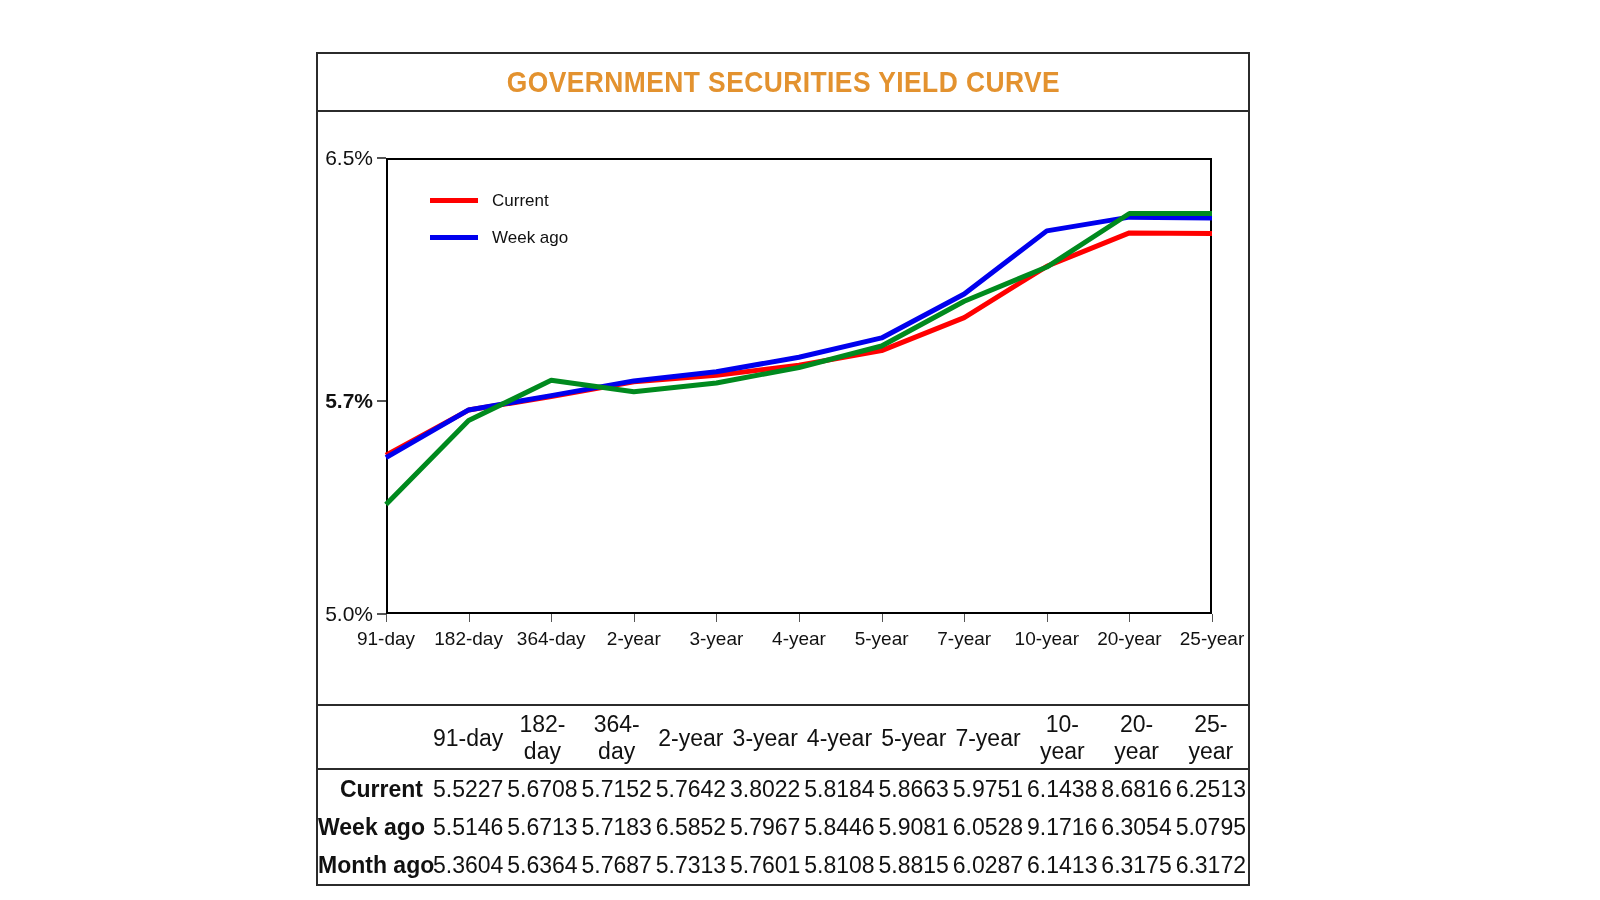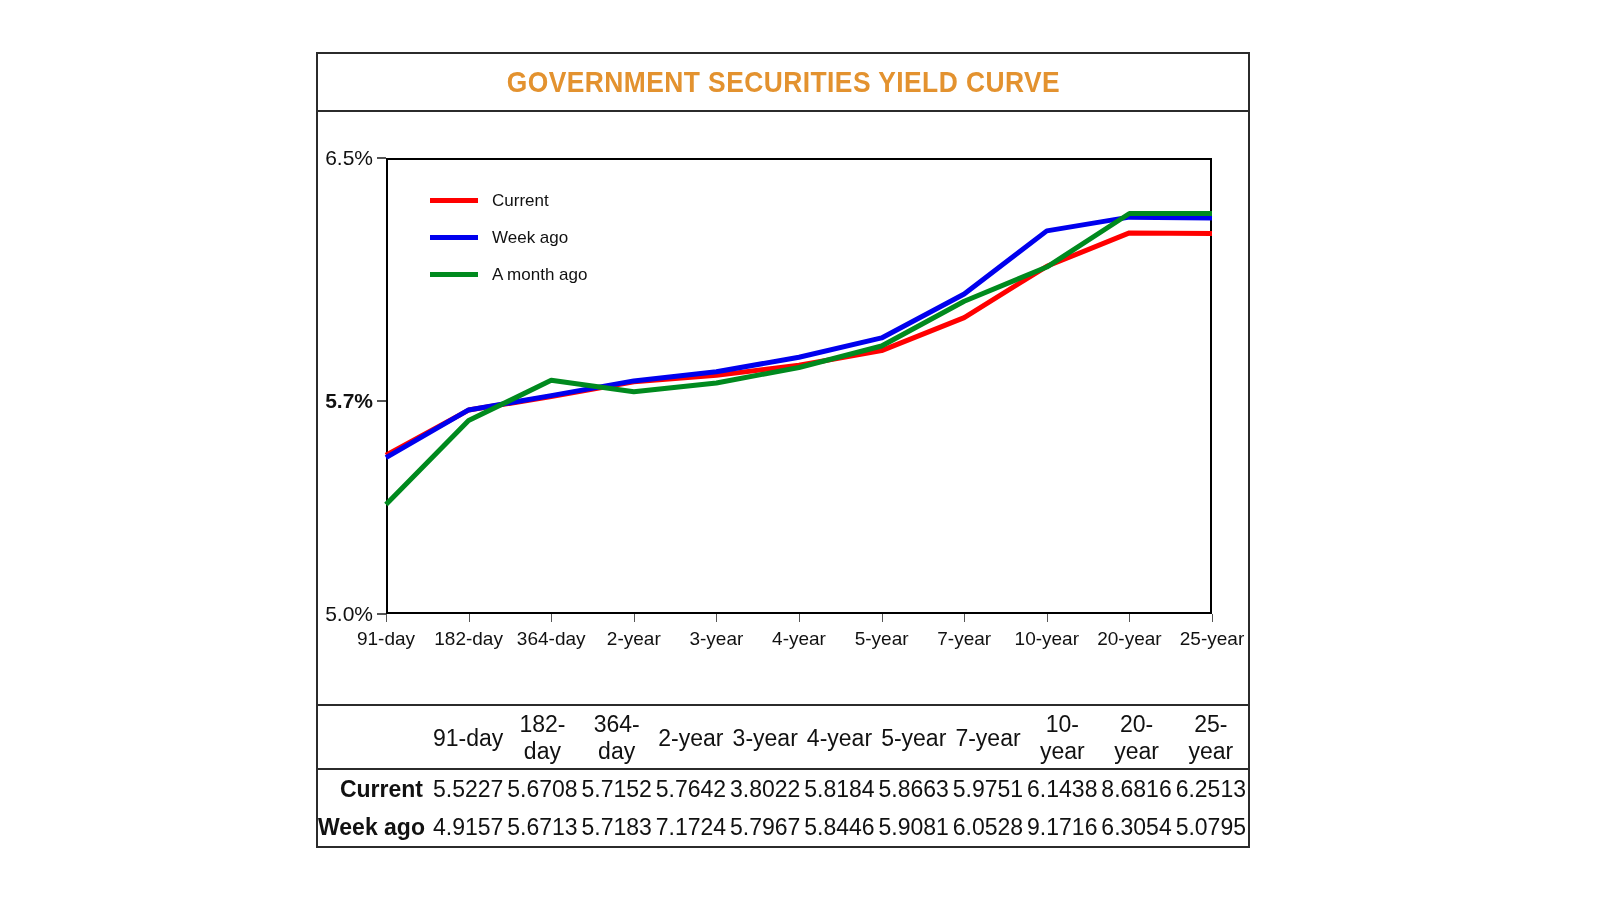--- a/index.html
+++ b/index.html
@@ -236,24 +236,20 @@
           </div>
 
         <div class="legend" id="legend">
             <div class="legend-row">
               <div class="legend-swatch" style="background: rgb(255, 0, 0);"></div>
               <div class="legend-label">Current</div>
             </div>
             <div class="legend-row">
               <div class="legend-swatch" style="background: rgb(0, 0, 238);"></div>
               <div class="legend-label">Week ago</div>
-            </div>
-            <div class="legend-row">
-              <div class="legend-swatch" style="background: rgb(0, 138, 30);"></div>
-              <div class="legend-label">A month ago</div>
             </div>
           </div>
       </div>
 
     </div>
 
     <div class="table-band">
       <table class="data">
         <thead>
           <tr>
@@ -281,31 +277,45 @@
               <td>3.8022</td>
               <td>5.8184</td>
               <td>5.8663</td>
               <td>5.9751</td>
               <td>6.1438</td>
               <td>8.6816</td>
               <td>6.2513</td>
             </tr>
             <tr>
               <td class="rowlabel col-label">Week ago</td>
-              <td>4.9157</td>
+              <td>5.5146</td>
               <td>5.6713</td>
               <td>5.7183</td>
-              <td>7.1724</td>
+              <td>6.5852</td>
               <td>5.7967</td>
               <td>5.8446</td>
               <td>5.9081</td>
               <td>6.0528</td>
               <td>9.1716</td>
               <td>6.3054</td>
               <td>5.0795</td>
             </tr>
+            <tr>
+              <td class="rowlabel col-label">Month ago</td>
+              <td>5.3604</td>
+              <td>5.6364</td>
+              <td>5.7687</td>
+              <td>5.7313</td>
+              <td>5.7601</td>
+              <td>5.8108</td>
+              <td>5.8815</td>
+              <td>6.0287</td>
+              <td>6.1413</td>
+              <td>6.3175</td>
+              <td>6.3172</td>
+            </tr>
           </tbody>
       </table>
     </div>
 
   </div>
 
 </div>
 
 </body></html>

